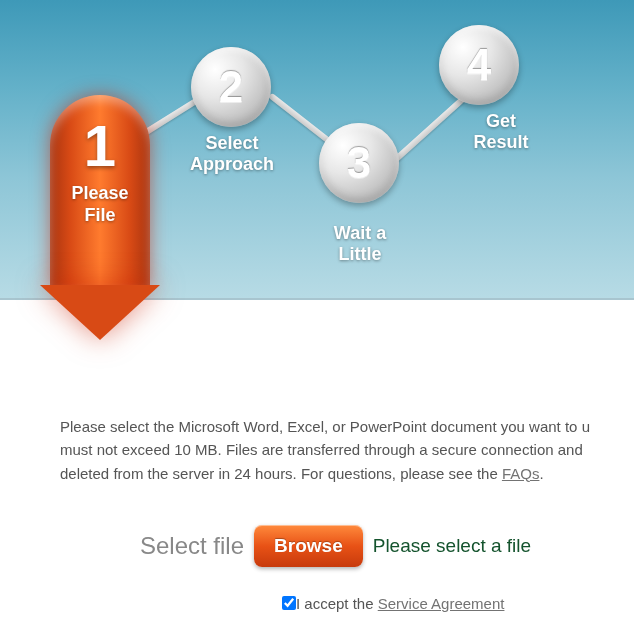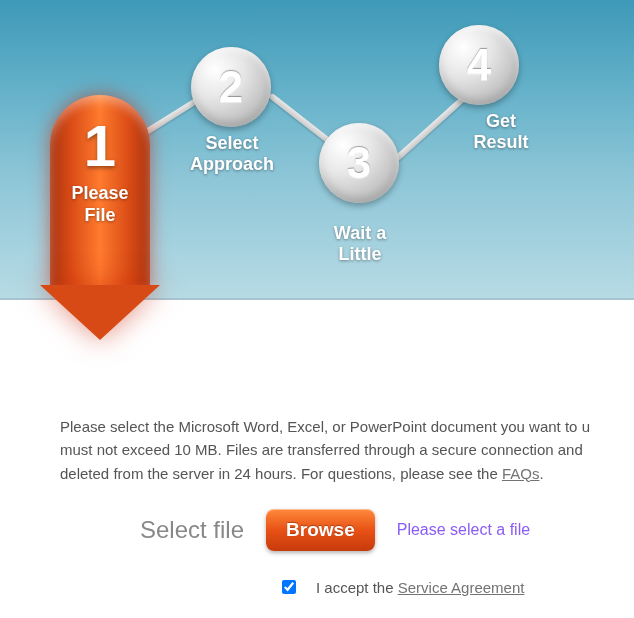--- a/index.html
+++ b/index.html
@@ -103,55 +103,55 @@
   .desc {
     font-size: 15px;
     line-height: 1.55;
     color: #555;
     white-space: nowrap;
   }
   .desc a, .agree-row a {
     color: #737373;
   }
   .select-row {
-    margin-top: 24px;
+    margin-top: 40px;
     display: flex;
     align-items: center;
-    gap: 22px;
+    gap: 10px;
     padding-left: 80px;
   }
   .select-label {
     font-size: 24px;
     color: #888;
   }
   .browse-btn {
     background: linear-gradient(to bottom, #ff8a3c 0%, #e85216 50%, #c73a0c 100%);
     color: #fff;
     border: none;
     border-radius: 8px;
     padding: 10px 20px;
     font-size: 19px;
     font-weight: bold;
     cursor: pointer;
     box-shadow: inset 0 1px 0 rgba(255,255,255,.45), 0 2px 4px rgba(0,0,0,.3);
     text-shadow: 0 -1px 1px rgba(0,0,0,.3);
     text-align: right;
   }
   .file-status {
-    font-size: 16px;
-    color: #8b5cf6;
+    font-size: 19px;
+    color: #14532d;
   }
   .agree-row {
     margin-top: 28px;
     padding-left: 222px;
     font-size: 15px;
     color: #555;
     display: flex;
     align-items: center;
-    gap: 20px;
+    gap: 0;
   }
   .agree-row input { width: 14px; height: 14px; }
 </style>
 </head>
 <body>
 
 <div class="hero">
   <div class="connector" style="left:140px; top:133px; width:84px; transform:rotate(-32deg);"></div>
   <div class="connector" style="left:270px; top:92px; width:96px; transform:rotate(38deg);"></div>
   <div class="connector" style="left:394px; top:158px; width:108px; transform:rotate(-42deg);"></div>

